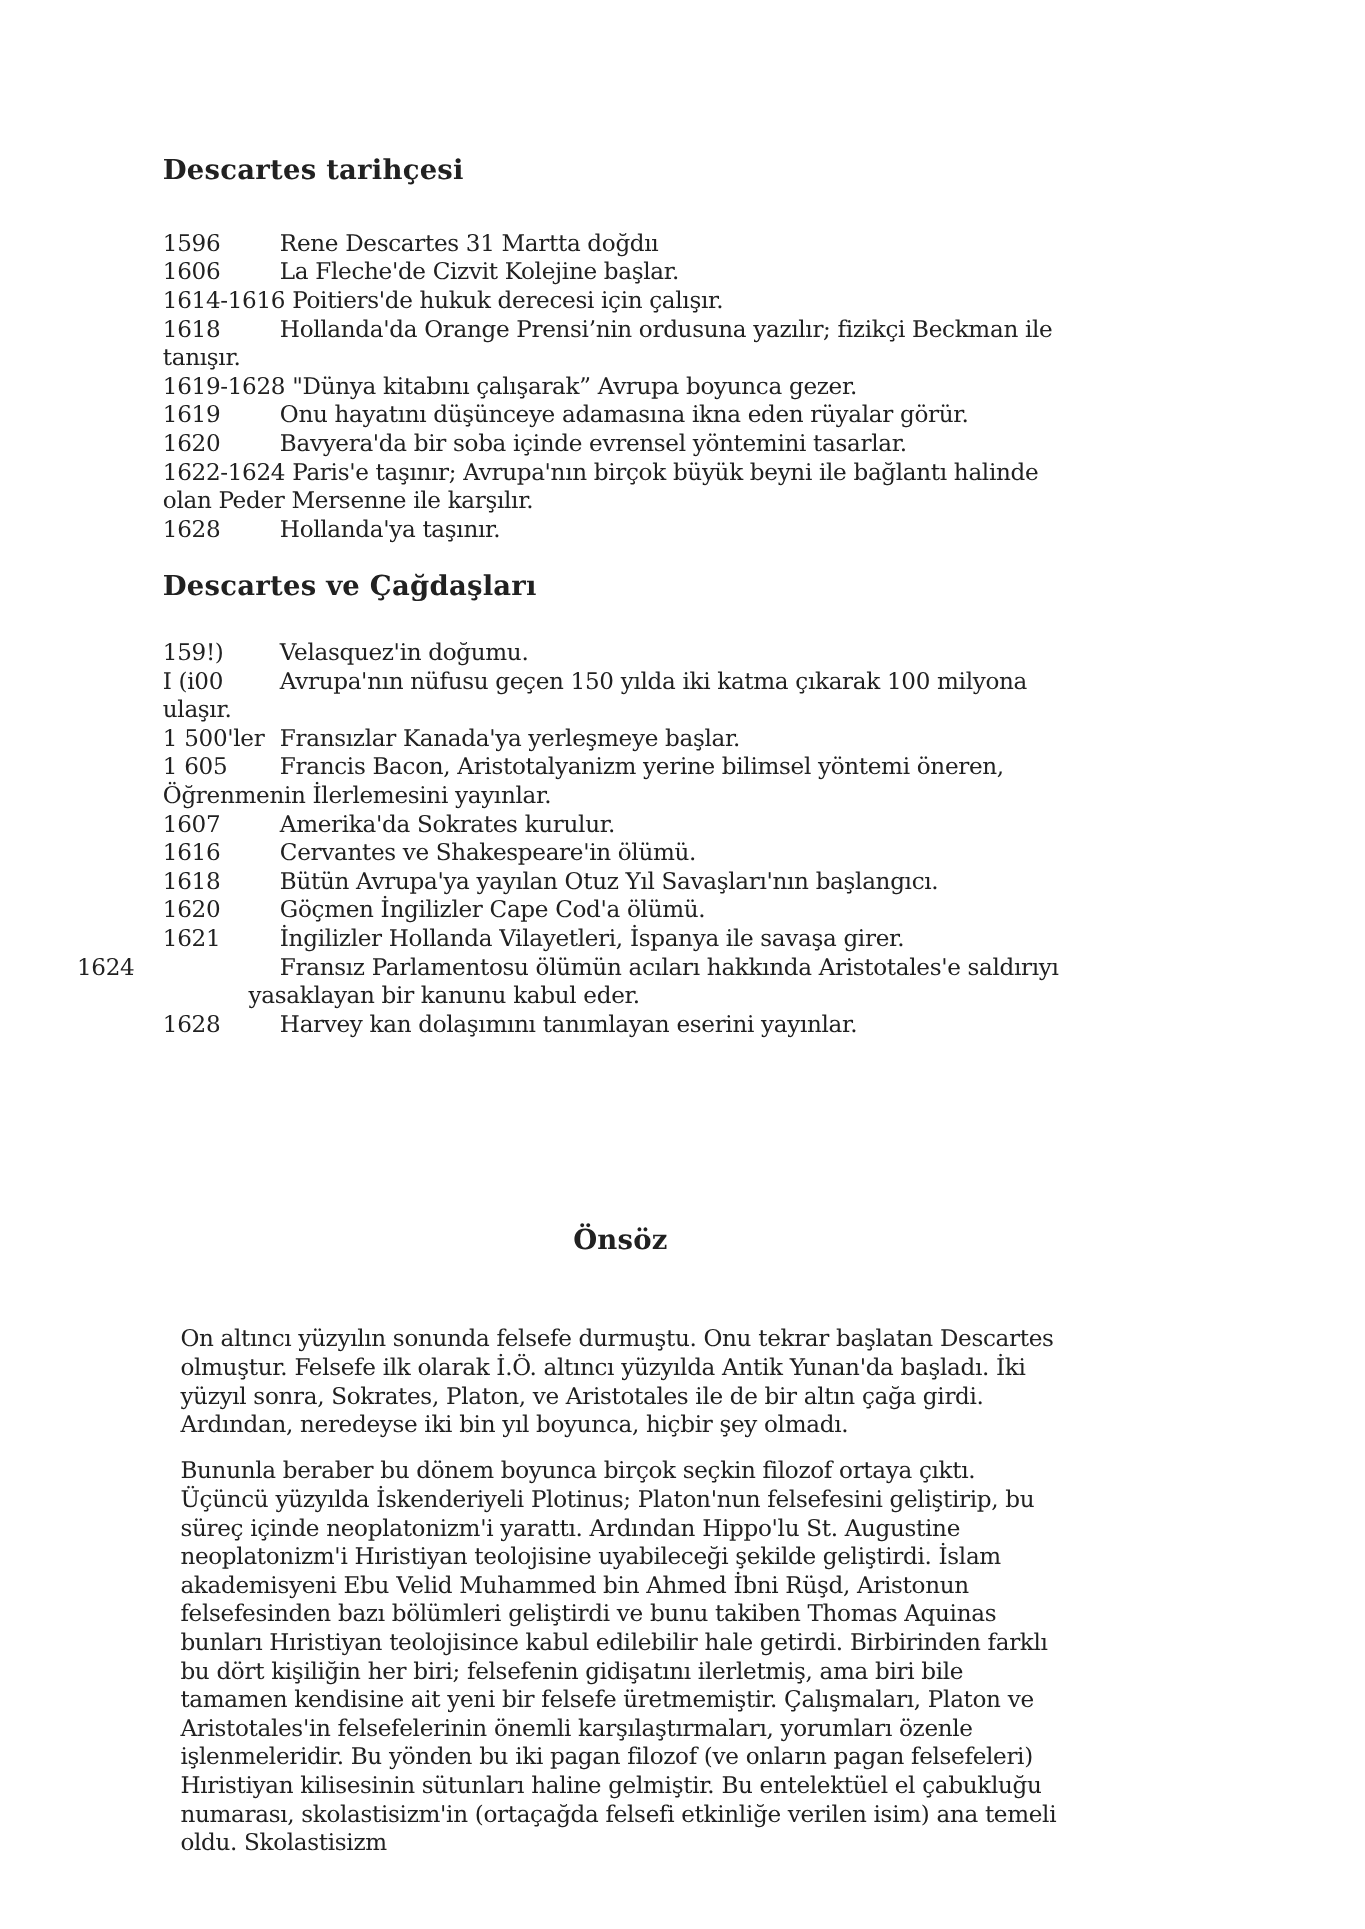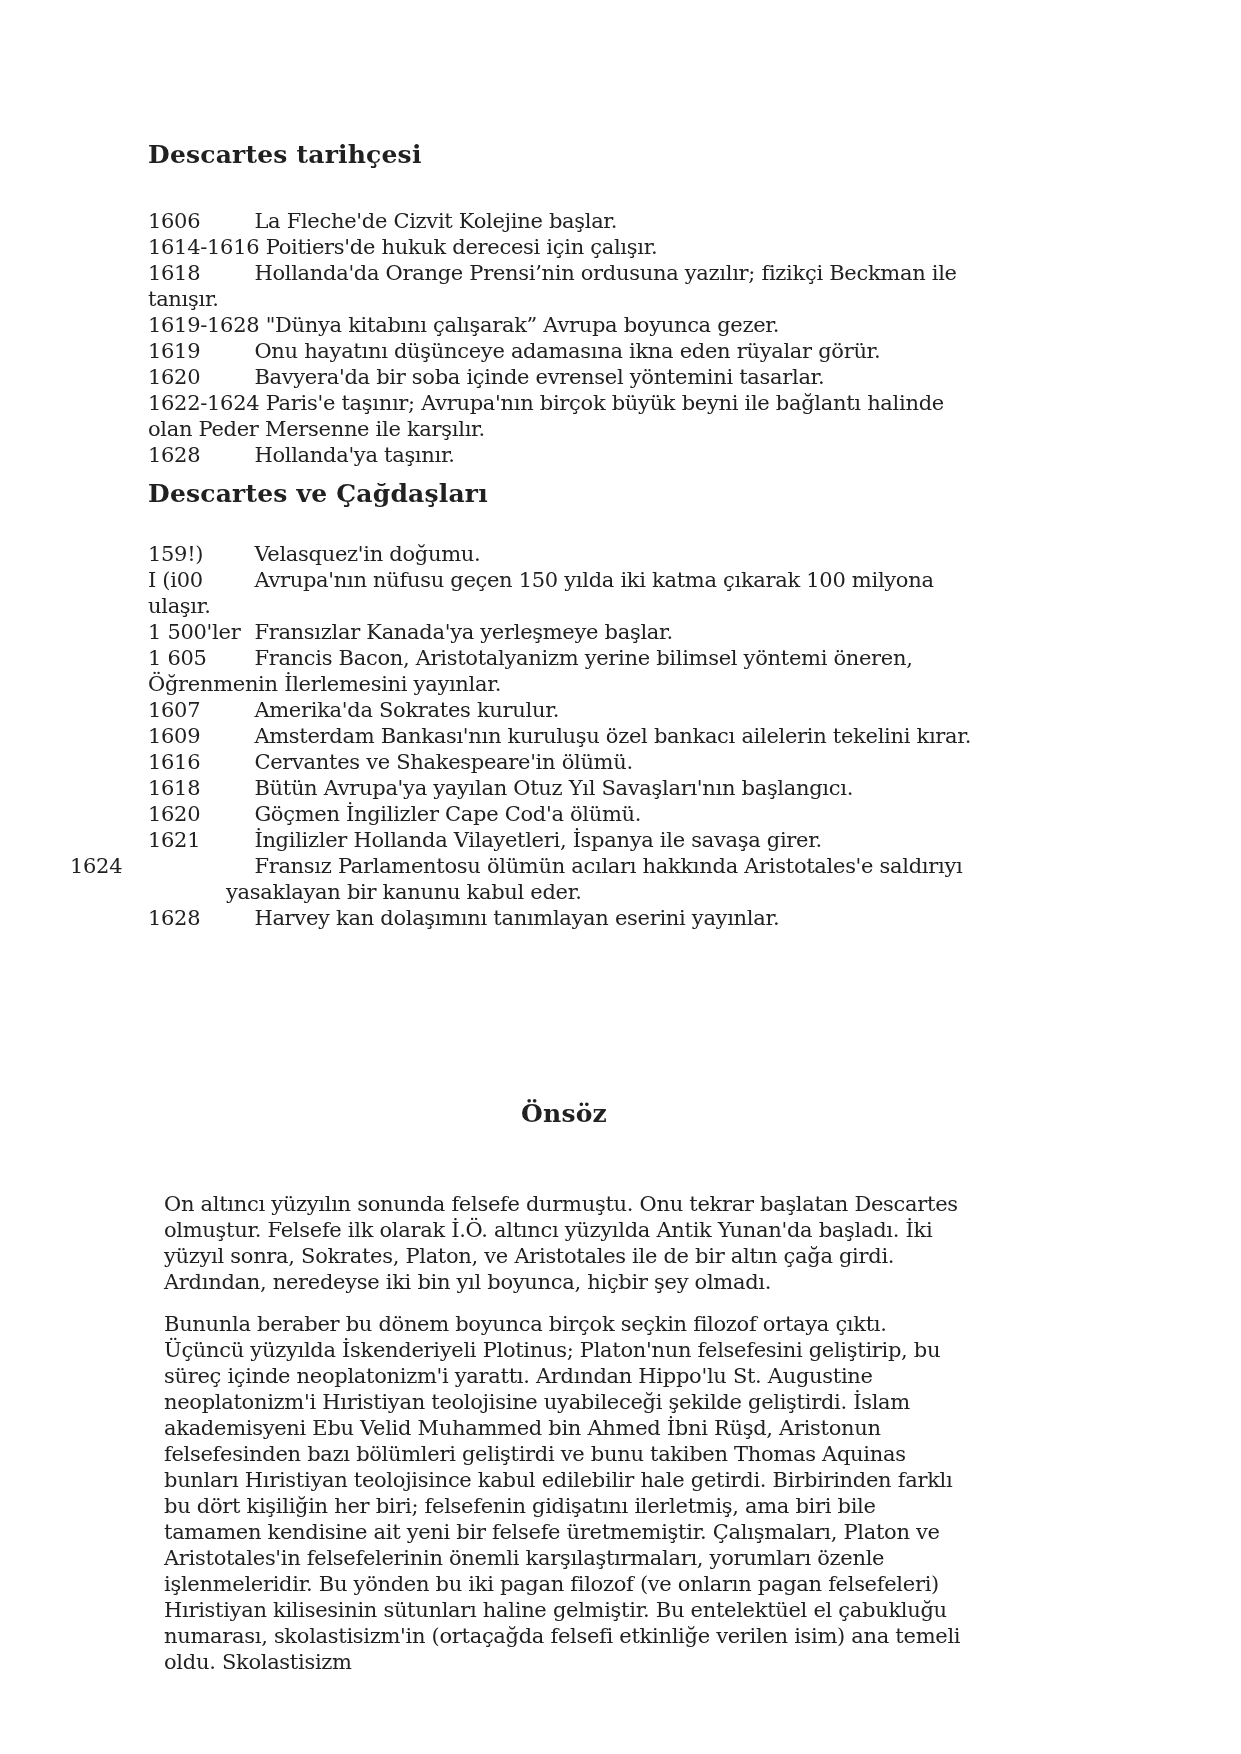--- a/index.html
+++ b/index.html
@@ -23,21 +23,21 @@
     overflow: hidden;
   }
   .doc-heading {
     font-size: 25px;
     line-height: 30px;
     font-weight: 700;
     margin: 0 0 38px 0;
     letter-spacing: 0.2px;
   }
   .section-contemporaries .doc-heading {
-    margin-top: 11px;
+    margin-top: 24px;
     margin-bottom: 32px;
   }
   .timeline {
     font-size: 21px;
     line-height: 26px;
     letter-spacing: -0.3px;
   }
   .entry { margin: 0; }
   .entry .year {
     display: inline-block;
@@ -60,40 +60,40 @@
   .preface p { margin: 16px; }
 </style>
 </head>
 <body>
 
 <div class="page">
 
   <section class="section-history">
     <h2 class="doc-heading">Descartes tarihçesi</h2>
     <div class="timeline">
+        <div class="entry"><span class="year">1596</span> <span class="desc">Rene Descartes 31 Martta doğdıı</span></div>
         <div class="entry"><span class="year">1606</span> <span class="desc">La Fleche'de Cizvit Kolejine başlar.</span></div>
         <div class="entry"><span class="year">1614-1616</span> <span class="desc">Poitiers'de hukuk derecesi için çalışır.</span></div>
         <div class="entry"><span class="year">1618</span> <span class="desc">Hollanda'da Orange Prensi’nin ordusuna yazılır; fizikçi Beckman ile tanışır.</span></div>
         <div class="entry"><span class="year">1619-1628</span> <span class="desc">"Dünya kitabını çalışarak” Avrupa boyunca gezer.</span></div>
         <div class="entry"><span class="year">1619</span> <span class="desc">Onu hayatını düşünceye adamasına ikna eden rüyalar görür.</span></div>
         <div class="entry"><span class="year">1620</span> <span class="desc">Bavyera'da bir soba içinde evrensel yöntemini tasarlar.</span></div>
         <div class="entry"><span class="year">1622-1624</span> <span class="desc">Paris'e taşınır; Avrupa'nın birçok büyük beyni ile bağlantı halinde olan Peder Mersenne ile karşılır.</span></div>
         <div class="entry"><span class="year">1628</span> <span class="desc">Hollanda'ya taşınır.</span></div>
       </div>
   </section>
 
   <section class="section-contemporaries">
     <h2 class="doc-heading">Descartes ve Çağdaşları</h2>
     <div class="timeline">
         <div class="entry"><span class="year">159!)</span> <span class="desc">Velasquez'in doğumu.</span></div>
         <div class="entry"><span class="year">I (i00</span> <span class="desc">Avrupa'nın nüfusu geçen 150 yılda iki katma çıkarak 100 milyona ulaşır.</span></div>
         <div class="entry"><span class="year">1 500'ler</span> <span class="desc">Fransızlar Kanada'ya yerleşmeye başlar.</span></div>
         <div class="entry"><span class="year">1 605</span> <span class="desc">Francis Bacon, Aristotalyanizm yerine bilimsel yöntemi öneren, Öğrenmenin İlerlemesini yayınlar.</span></div>
         <div class="entry"><span class="year">1607</span> <span class="desc">Amerika'da Sokrates kurulur.</span></div>
-        <div class="entry"><span class="year">1609</span> <span class="desc">Amsterdam Bankası'nın kuruluşu özel bankacı ailelerin tekelini kırar.</span></div>
         <div class="entry"><span class="year">1616</span> <span class="desc">Cervantes ve Shakespeare'in ölümü.</span></div>
         <div class="entry"><span class="year">1618</span> <span class="desc">Bütün Avrupa'ya yayılan Otuz Yıl Savaşları'nın başlangıcı.</span></div>
         <div class="entry"><span class="year">1620</span> <span class="desc">Göçmen İngilizler Cape Cod'a ölümü.</span></div>
         <div class="entry"><span class="year">1621</span> <span class="desc">İngilizler Hollanda Vilayetleri, İspanya ile savaşa girer.</span></div>
         <div class="entry hang"><span class="year">1624</span> <span class="desc">Fransız Parlamentosu ölümün acıları hakkında Aristotales'e saldırıyı yasaklayan bir kanunu kabul eder.</span></div>
         <div class="entry"><span class="year">1628</span> <span class="desc">Harvey kan dolaşımını tanımlayan eserini yayınlar.</span></div>
       </div>
   </section>
 
   <h2 class="doc-heading preface-title">Önsöz</h2>

